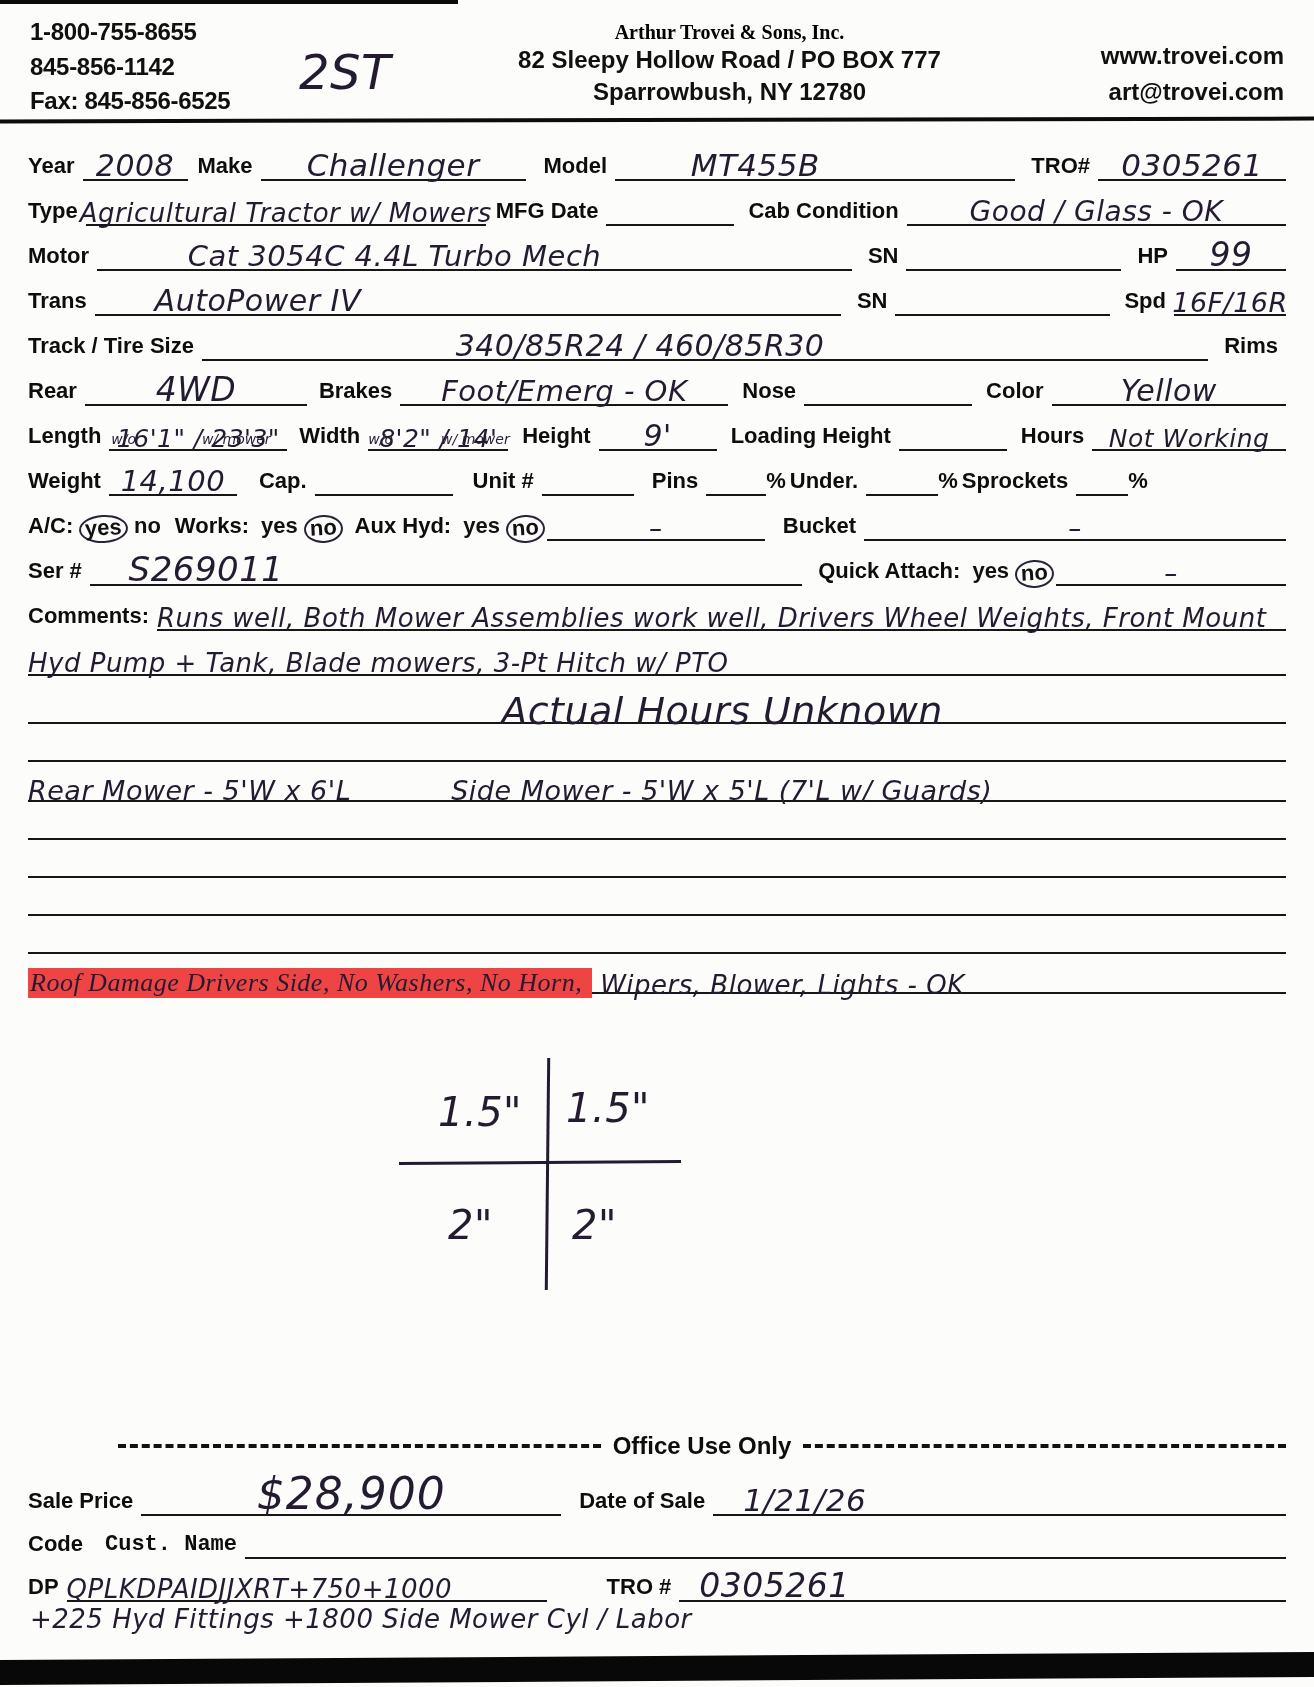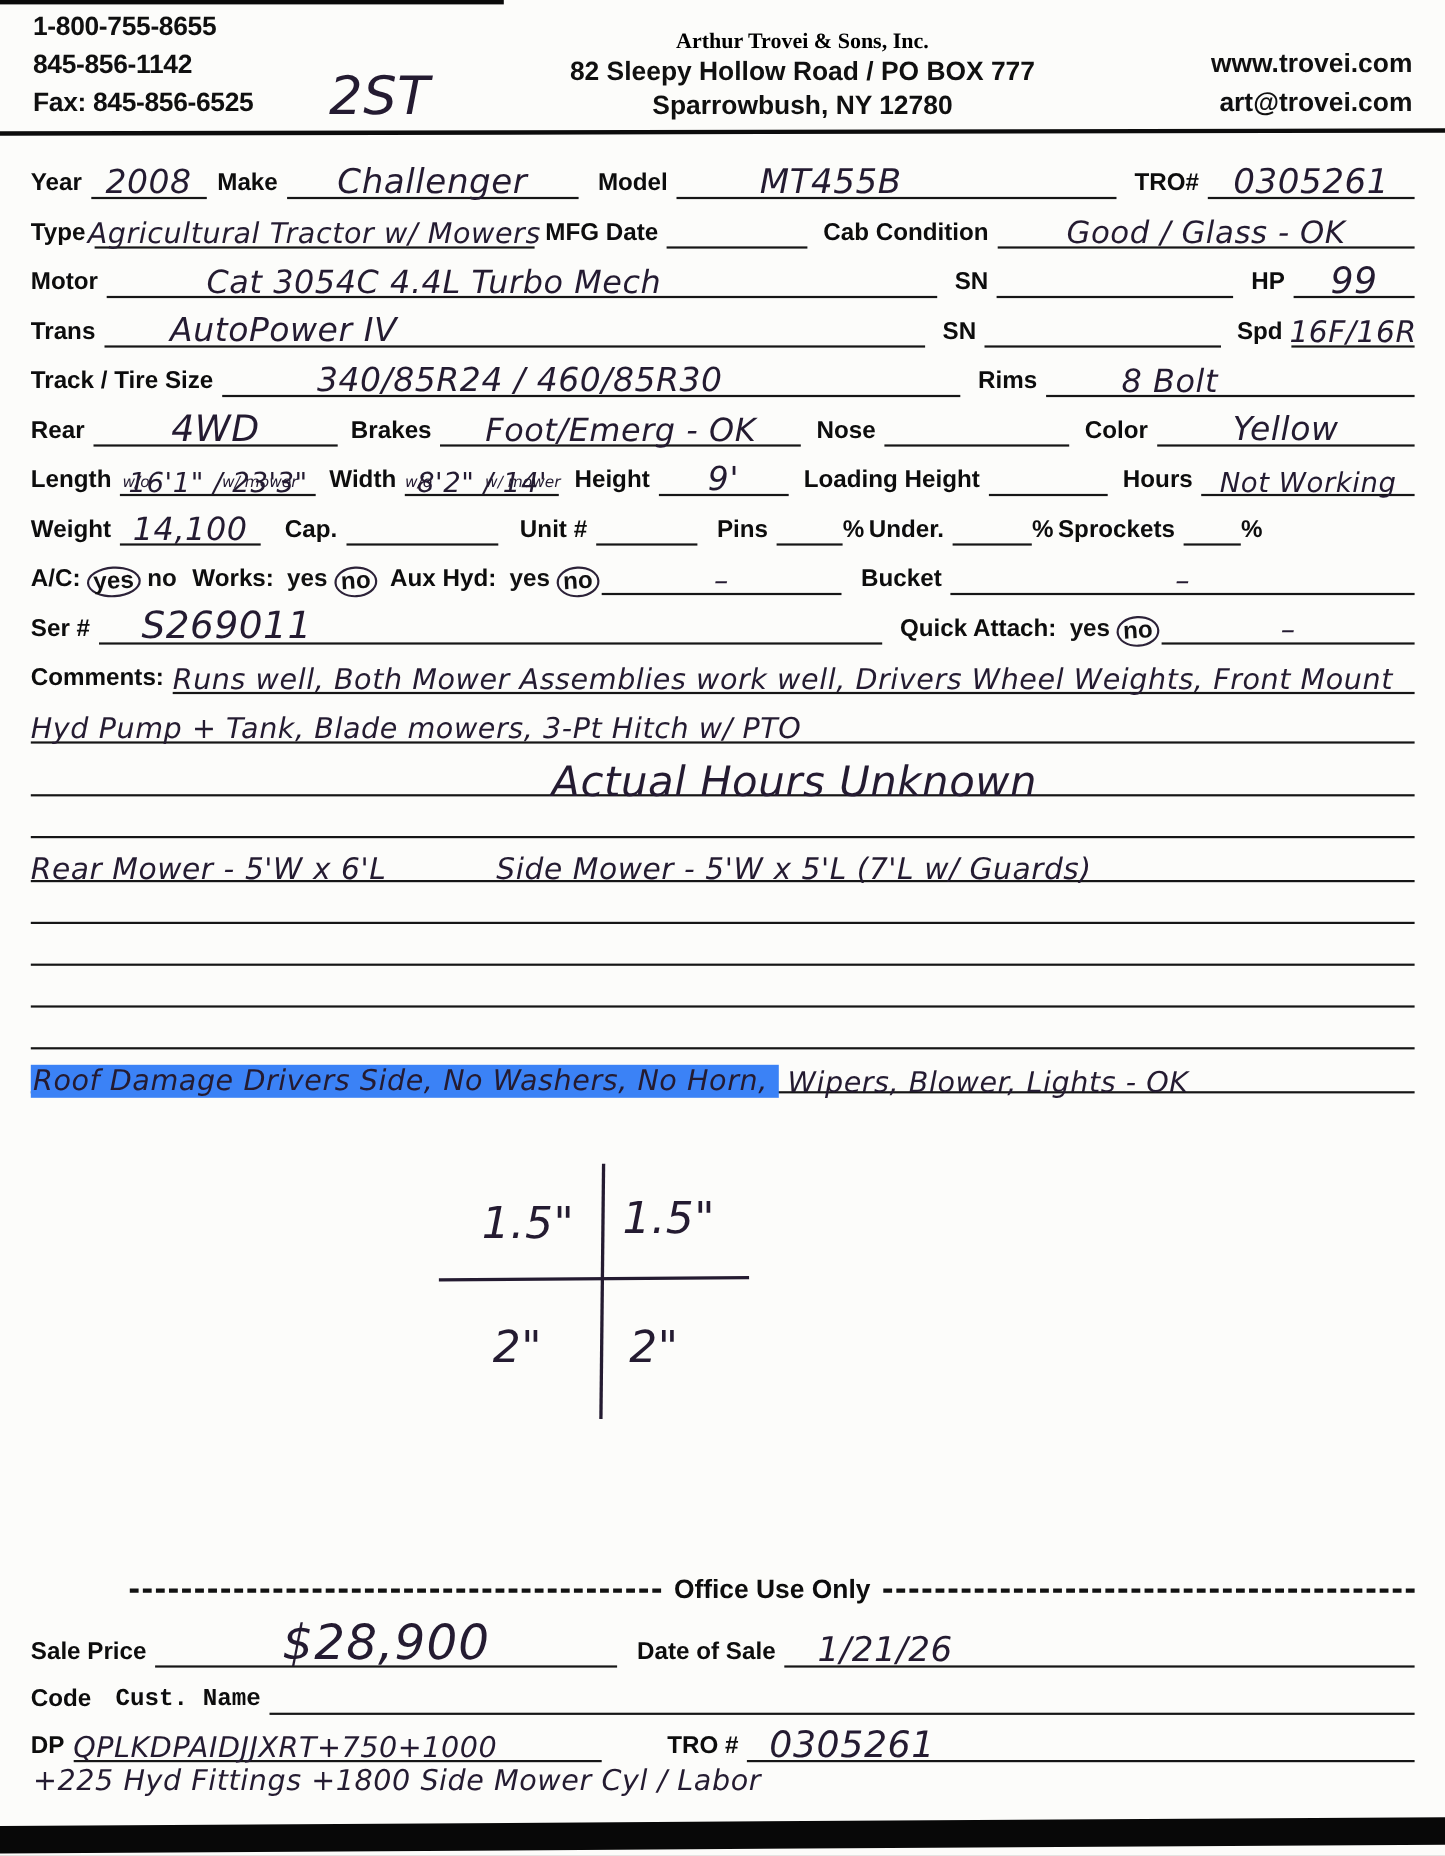--- a/index.html
+++ b/index.html
@@ -9,21 +9,21 @@
     width: 1314px; height: 1687px;
     margin: 0 auto;
     background: #fcfcfa;
     overflow: hidden;
     color: #111;
   }
   .edge-top { position:absolute; top:0; left:0; width:458px; height:4px; background:#0a0a0a; }
   .edge-bottom { position:absolute; bottom:6px; left:-6px; width:1330px; height:25px; background:#080808; transform:rotate(-0.35deg); }
 
   
-  .header { display:flex; align-items:flex-end; padding:22px 30px 6px 30px; height:118px; }
+  .header { display:flex; align-items:center; padding:22px 30px 6px 30px; height:118px; }
   .h-left { width:250px; font-size:24px; font-weight:700; line-height:1.45; color:#101010; letter-spacing:-0.3px; }
   .h-note { width:130px; margin-top:10px; text-align:center; }
   .h-center { flex:1; text-align:center; margin-top:-6px; }
   .h-company { font-family:"Liberation Serif", serif; font-size:20px; font-weight:700; color:#000000; }
   .h-addr { font-size:24px; font-weight:700; line-height:1.3; color:#101010; }
   .h-right { width:235px; text-align:right; font-size:24px; font-weight:700; line-height:1.5; margin-top:14px; color:#101010; }
   .rule { height:4px; background:#0c0c0c; margin:0 0 0 0; transform:rotate(-0.12deg); }
 
   
   .hw {
@@ -53,21 +53,21 @@
   }
   .circle {
     display:inline-block; border:2.5px solid #2c2238; border-radius:50%;
     padding:2px 5px 4px 5px; line-height:1; transform:rotate(-3deg);
     margin:0 2px -2px 2px;
   }
   .yn { font-size:22px; font-weight:700; padding:0 4px 2px 4px; }
 
   
   .ruled { display:flex; align-items:flex-end; border-bottom:2.5px solid #161616; overflow:visible; }
-  .hl { background:#3b82f6; padding:2px 10px 2px 2px; }
+  .hl { background:#ef4444; padding:2px 10px 2px 2px;font-family:Liberation Serif, serif; }
 
   
   .diagram { position:absolute; left:0; top:0; width:100%; height:100%; pointer-events:none; }
   .v-line { position:absolute; left:546px; top:1058px; width:3px; height:232px; background:#241b31; transform:rotate(0.6deg); }
   .h-line { position:absolute; left:399px; top:1161px; width:282px; height:3px; background:#241b31; transform:rotate(-0.4deg); }
   .dlabel { position:absolute; font-size:40px; }
 
   
   .office { position:absolute; left:28px; right:28px; top:1428px; }
   .divider { display:flex; align-items:center; height:36px; }
@@ -168,23 +168,20 @@
           <span class="hw" style="font-size:27px;">16F/16R</span>
         </span>
     </div>
 
     <div class="row">
       <span class="lbl">Track / Tire Size</span>
       <span class="ul grow">
           <span class="hw" style="font-size:30px; margin-right:130px;">340/85R24 / 460/85R30</span>
         </span>
       <span class="lbl" style="padding-left:16px;">Rims</span>
-      <span class="ul" style="width:335px;">
-          <span class="hw" style="font-size:29px; margin-right:110px;">8 Bolt</span>
-        </span>
     </div>
 
     <div class="row">
       <span class="lbl">Rear</span>
       <span class="ul" style="width:222px;">
           <span class="hw" style="font-size:33px;">4WD</span>
         </span>
       <span class="lbl" style="padding-left:12px;">Brakes</span>
       <span class="ul" style="width:328px;">
           <span class="hw" style="font-size:29px;">Foot/Emerg - OK</span>

